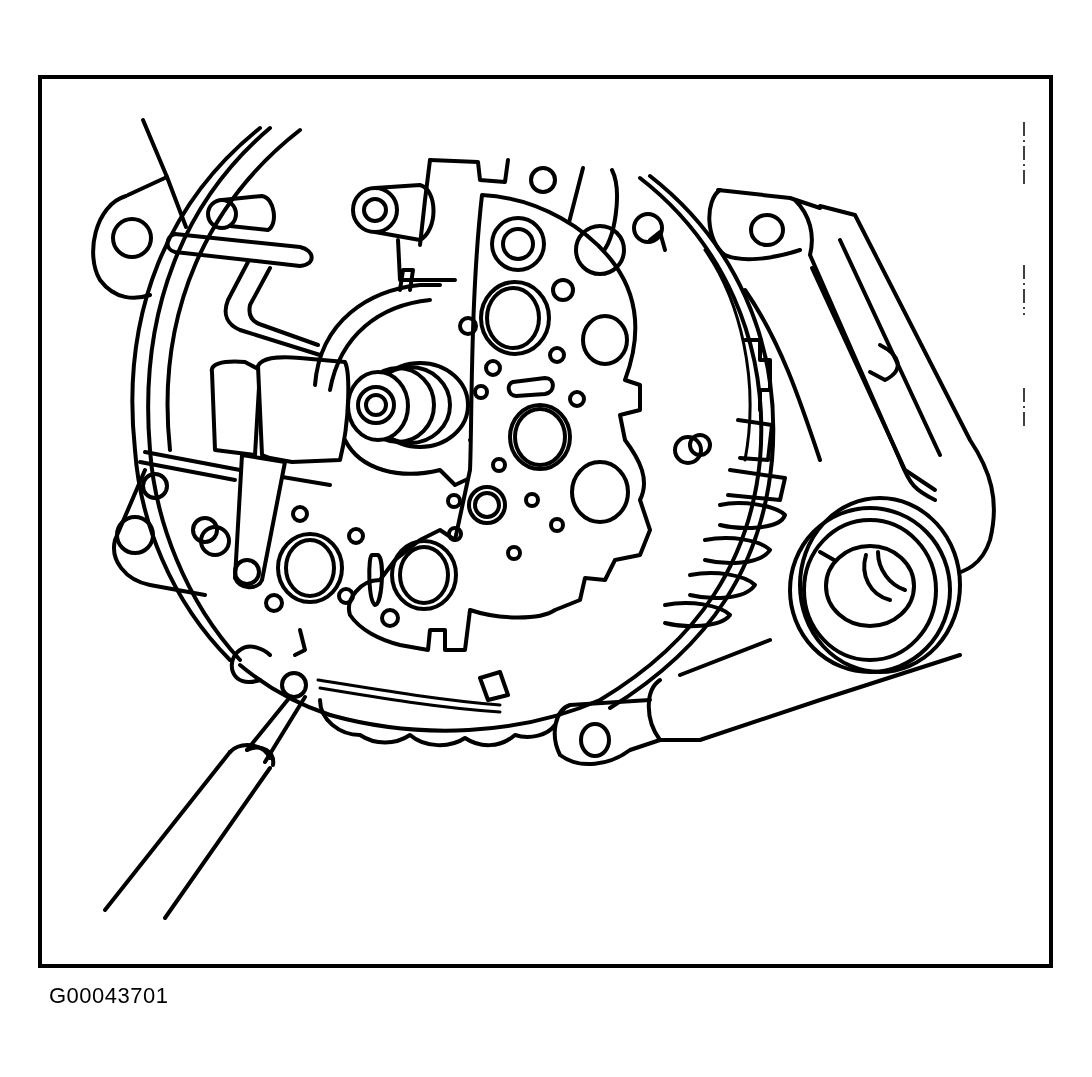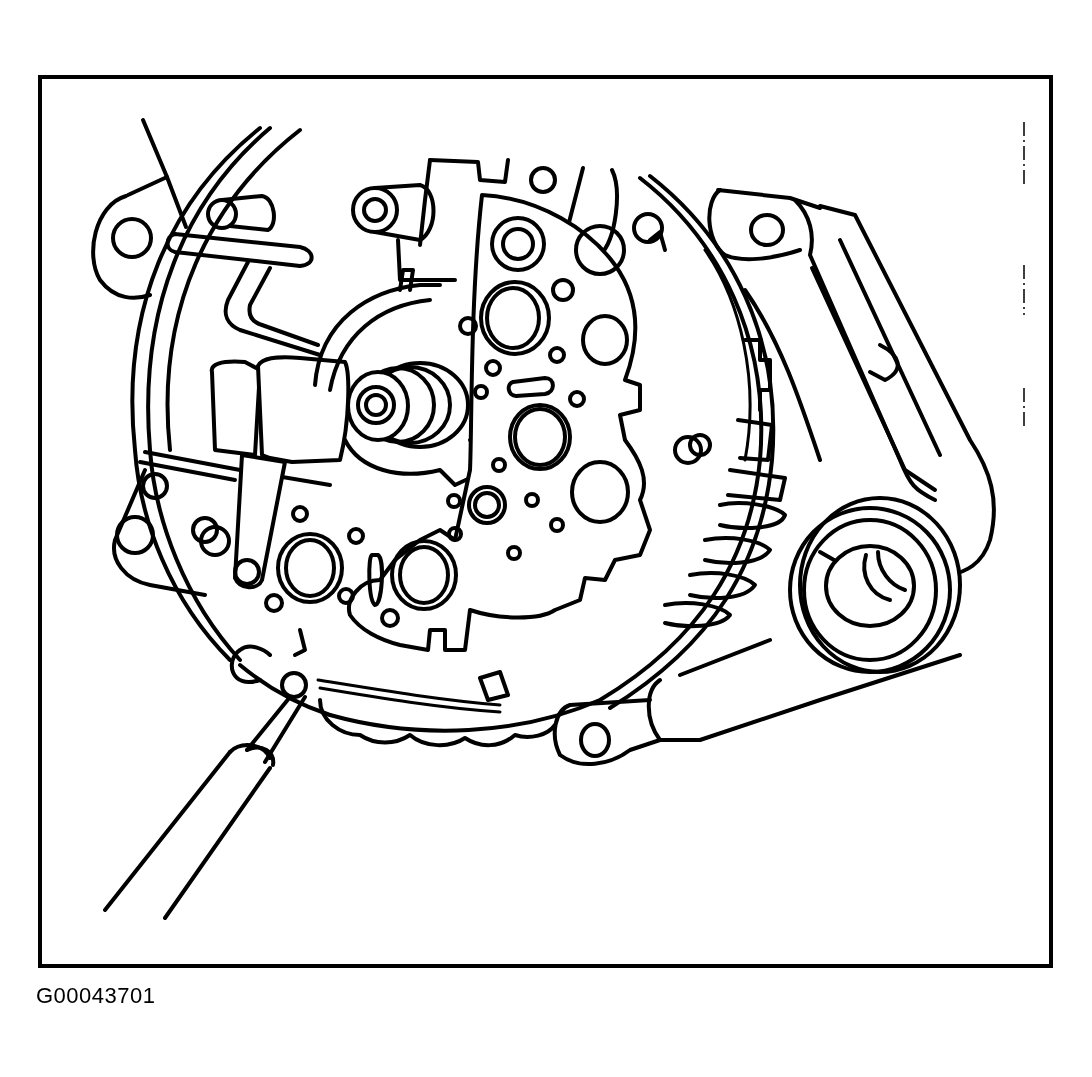--- a/index.html
+++ b/index.html
@@ -3,21 +3,21 @@
 <meta charset="utf-8">
 <style>
   html, body { margin: 0; padding: 0; background: #ffffff; }
   body { width: 1092px; height: 1077px; position: relative; overflow: hidden; font-family: "Liberation Sans", sans-serif; }
   .frame { position: absolute; left: 38px; top: 75px; width: 1015px; height: 893px; border: 4px solid #000; box-sizing: border-box; }
   .drawing { position: absolute; left: 0; top: 0; width: 1092px; height: 1077px; }
   .drawing .s { fill: none; stroke: #000; stroke-width: 4; stroke-linecap: round; stroke-linejoin: round; }
   .drawing .t { fill: none; stroke: #000; stroke-width: 3; stroke-linecap: round; stroke-linejoin: round; }
   .drawing .w { fill: #fff; stroke: #000; stroke-width: 4; stroke-linejoin: round; }
   .drawing .dash { fill: none; stroke: #000; stroke-width: 1.5; stroke-dasharray: 14 4 2 4; }
-  .caption { position: absolute; left: 36px; top: 983px; font-size: 22px; color: #000; letter-spacing: 0.5px; }
+  .caption { position: absolute; left: 49px; top: 983px; font-size: 22px; color: #000; letter-spacing: 0.5px; }
 </style>
 </head>
 <body>
 
 <div class="frame"></div>
 
 <svg class="drawing" viewBox="0 0 1092 1077" xmlns="http://www.w3.org/2000/svg">
 
   <g>
     <line class="dash" x1="1024" y1="122" x2="1024" y2="185"></line>

